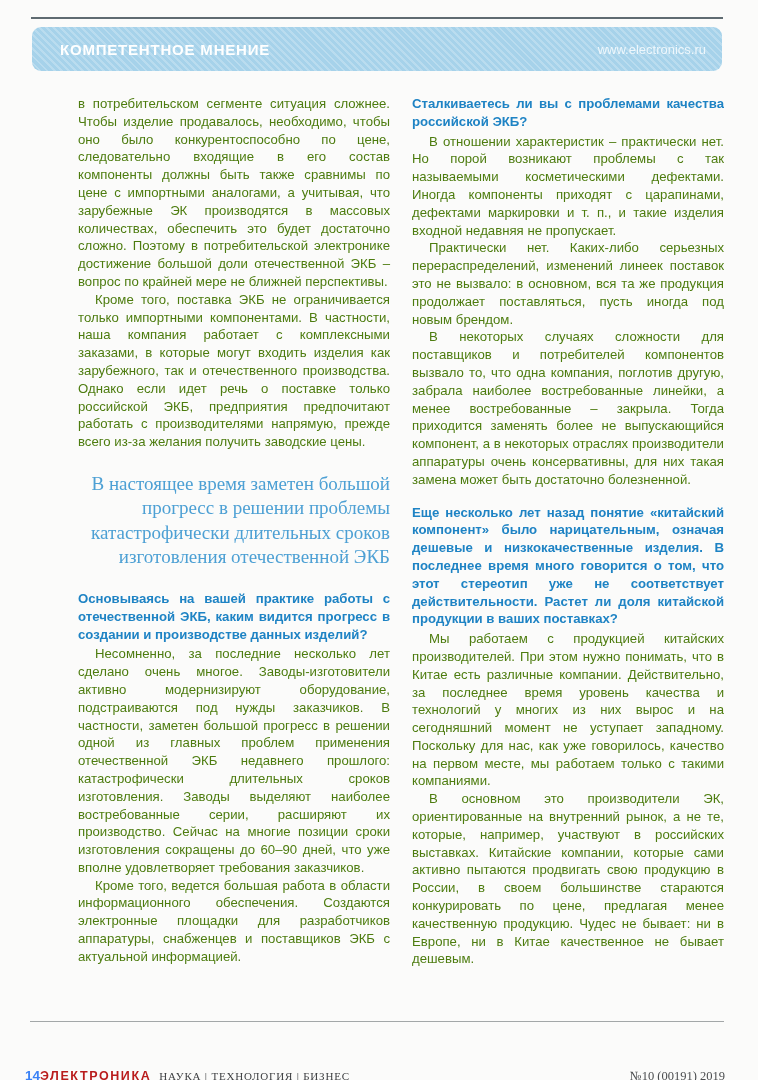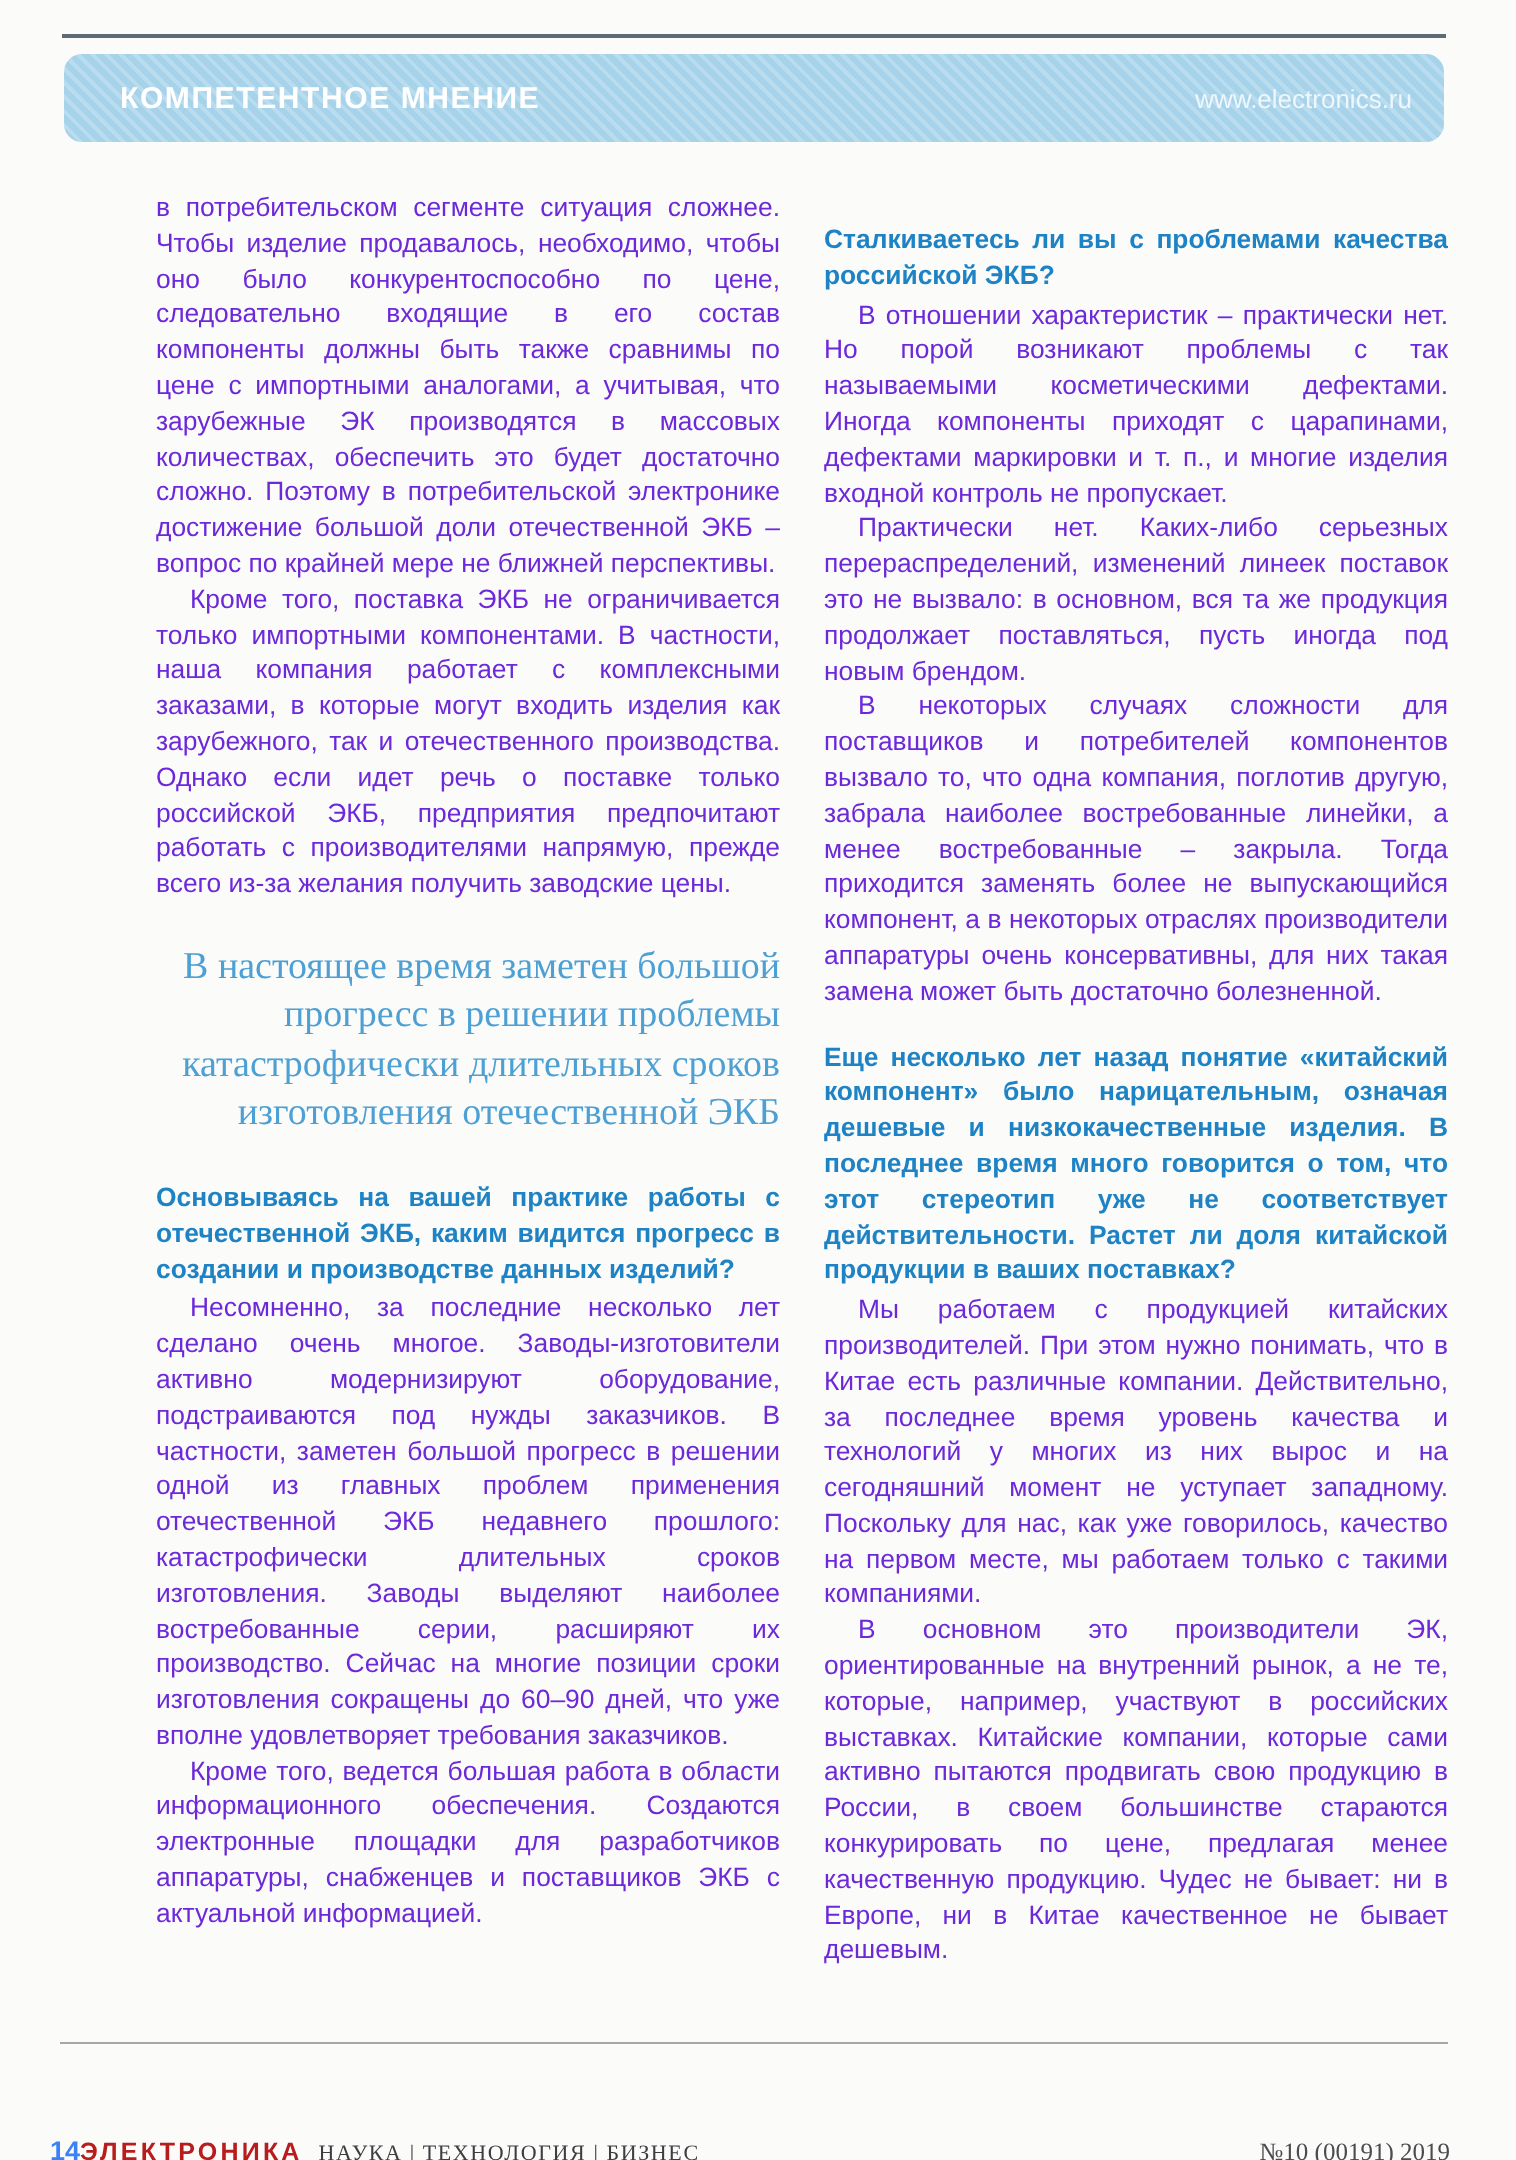--- a/index.html
+++ b/index.html
@@ -54,30 +54,30 @@
     height: 922px;
     display: flex;
     gap: 22px;
     overflow: hidden;
   }
   .col { width: 312px; }
   .para, .question {
     font-size: 13.2px;
     line-height: 17.8px;
     text-align: justify;
-    color: #6d28d9;
+    color: #4d7c0f;
   }
   .para.indent { text-indent: 17px; }
   .question {
     color: #1e83c4;
     font-weight: bold;
     margin-top: 15px;
     margin-bottom: 2px;
   }
-  .question.first { margin-top: 16px; }
+  .question.first { margin-top: 0; }
   .pull-quote {
     font-family: "Liberation Serif", "DejaVu Serif", serif;
     font-size: 19px;
     line-height: 24.5px;
     color: #4da0d4;
     text-align: right;
     margin: 21px 0 20px -36px;
   }
   .footer-rule {
     position: absolute;
@@ -138,21 +138,21 @@
       <p class="para indent">Кроме того, поставка ЭКБ не ограничивается только импортными компонентами. В частности, наша компания работает с комплексными заказами, в которые могут входить изделия как зарубежного, так и отечественного производства. Однако если идет речь о поставке только российской ЭКБ, предприятия предпочитают работать с производителями напрямую, прежде всего из-за желания получить заводские цены.</p>
       <div class="pull-quote">В настоящее время заметен большой прогресс в решении проблемы катастрофически длительных сроков изготовления отечественной ЭКБ</div>
       <p class="question">Основываясь на вашей практике работы с отечественной ЭКБ, каким видится прогресс в создании и производстве данных изделий?</p>
       <p class="para indent">Несомненно, за последние несколько лет сделано очень многое. Заводы-изготовители активно модернизируют оборудование, подстраиваются под нужды заказчиков. В частности, заметен большой прогресс в решении одной из главных проблем применения отечественной ЭКБ недавнего прошлого: катастрофически длительных сроков изготовления. Заводы выделяют наиболее востребованные серии, расширяют их производство. Сейчас на многие позиции сроки изготовления сокращены до 60–90 дней, что уже вполне удовлетворяет требования заказчиков.</p>
       <p class="para indent">Кроме того, ведется большая работа в области информационного обеспечения. Создаются электронные площадки для разработчиков аппаратуры, снабженцев и поставщиков ЭКБ с актуальной информацией.</p>
 
     </div>
 
     <div class="col">
       <p class="question first">Сталкиваетесь ли вы с проблемами качества российской ЭКБ?</p>
-      <p class="para indent">В отношении характеристик – практически нет. Но порой возникают проблемы с так называемыми косметическими дефектами. Иногда компоненты приходят с царапинами, дефектами маркировки и т. п., и многие изделия входной контроль не пропускает.</p>
+      <p class="para indent">В отношении характеристик – практически нет. Но порой возникают проблемы с так называемыми косметическими дефектами. Иногда компоненты приходят с царапинами, дефектами маркировки и т. п., и такие изделия входной недавняя не пропускает.</p>
       <p class="para indent">Практически нет. Каких-либо серьезных перераспределений, изменений линеек поставок это не вызвало: в основном, вся та же продукция продолжает поставляться, пусть иногда под новым брендом.</p>
       <p class="para indent">В некоторых случаях сложности для поставщиков и потребителей компонентов вызвало то, что одна компания, поглотив другую, забрала наиболее востребованные линейки, а менее востребованные – закрыла. Тогда приходится заменять более не выпускающийся компонент, а в некоторых отраслях производители аппаратуры очень консервативны, для них такая замена может быть достаточно болезненной.</p>
       <p class="question">Еще несколько лет назад понятие «китайский компонент» было нарицательным, означая дешевые и низкокачественные изделия. В последнее время много говорится о том, что этот стереотип уже не соответствует действительности. Растет ли доля китайской продукции в ваших поставках?</p>
       <p class="para indent">Мы работаем с продукцией китайских производителей. При этом нужно понимать, что в Китае есть различные компании. Действительно, за последнее время уровень качества и технологий у многих из них вырос и на сегодняшний момент не уступает западному. Поскольку для нас, как уже говорилось, качество на первом месте, мы работаем только с такими компаниями.</p>
       <p class="para indent">В основном это производители ЭК, ориентированные на внутренний рынок, а не те, которые, например, участвуют в российских выставках. Китайские компании, которые сами активно пытаются продвигать свою продукцию в России, в своем большинстве стараются конкурировать по цене, предлагая менее качественную продукцию. Чудес не бывает: ни в Европе, ни в Китае качественное не бывает дешевым.</p>
 
     </div>
 
   </div>
 

